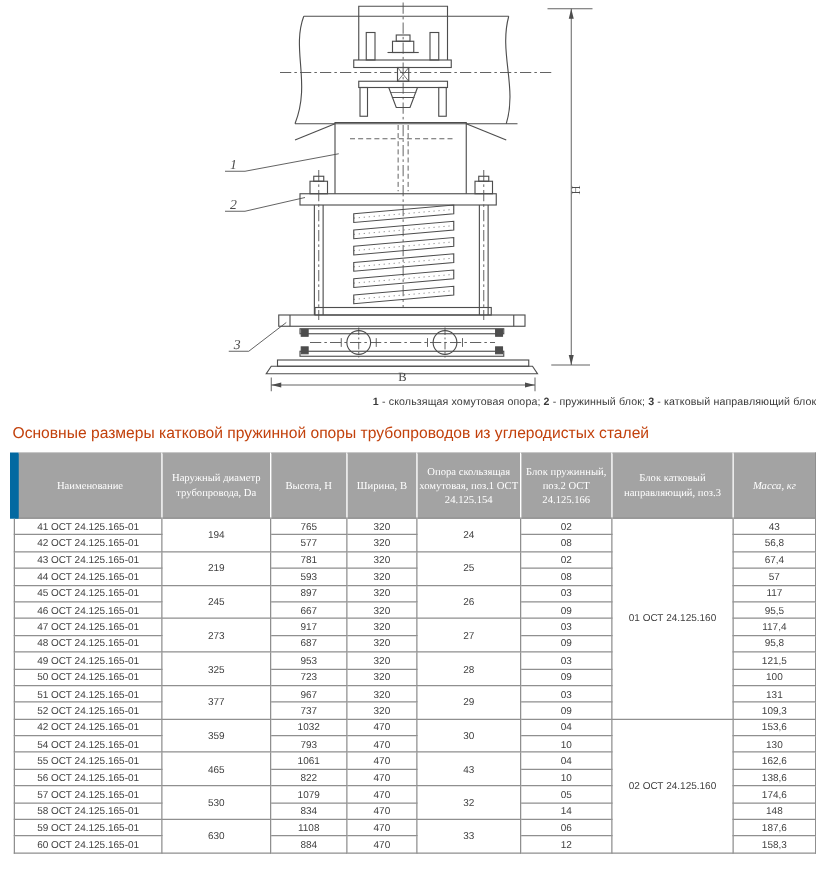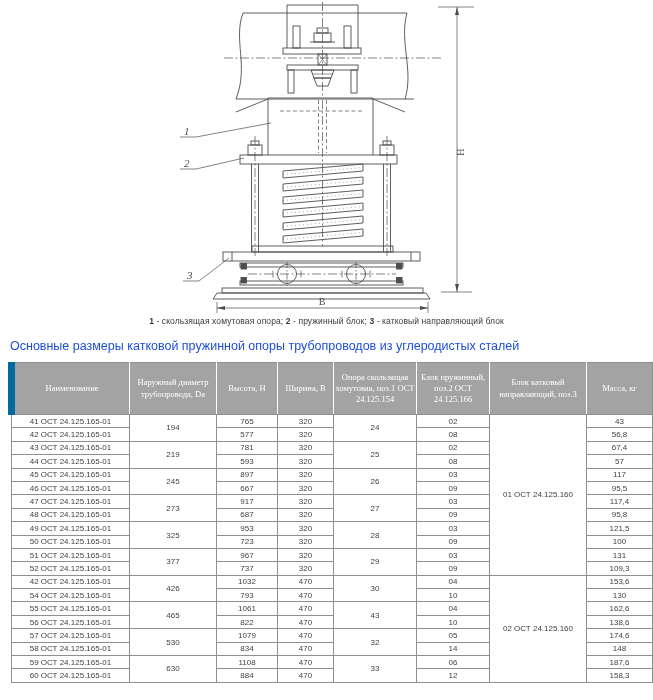--- a/index.html
+++ b/index.html
@@ -2,42 +2,42 @@
 <html><head>
 <meta charset="utf-8">
 <style>
   html,body{margin:0;padding:0;background:#ffffff;}
   #page{
     position:relative;width:653px;height:700px;background:#ffffff;
     font-family:"Liberation Sans",sans-serif;overflow:hidden;
   }
   #drawing{position:absolute;top:0;left:0;}
   .caption{
-    position:absolute;top:316px;left:0;width:653px;text-align:center;
+    position:absolute;top:316px;left:0;width:653px;text-align:right;
     font-size:8.5px;color:#3a3a3a;letter-spacing:.1px;
   }
   .caption b{font-weight:bold;}
   .heading{
     position:absolute;top:339px;left:10px;width:640px;
-    font-size:12.5px;color:#1d4ed8;
+    font-size:12.5px;color:#c2410c;
   }
   #dim-table{
     position:absolute;top:362px;left:8px;width:641px;
     border-collapse:collapse;table-layout:fixed;
   }
   #dim-table thead tr{height:52px;}
   #dim-table th{
     background:#a3a3a3;color:#ffffff;
     font-family:"Liberation Serif",serif;font-weight:normal;
     font-size:8.5px;line-height:1.3;
     border:1px solid #ffffff;border-top:1px solid #8f8f8f;border-bottom:1px solid #8f8f8f;
     padding:1px 1px;text-align:center;vertical-align:middle;
   }
   #dim-table th:first-child{border-left:7px solid #0369a1;}
-  #dim-table th:last-child{border-right:1px solid #8f8f8f;}
+  #dim-table th:last-child{border-right:1px solid #8f8f8f;font-style:italic;}
   #dim-table td{
     border:1px solid #8f8f8f;font-size:8px;color:#3f3f3f;
     text-align:center;vertical-align:middle;padding:0 2px;height:12.4px;
     white-space:nowrap;overflow:hidden;
   }
   svg text{font-family:"Liberation Serif",serif;fill:#4d4d4d;}
 </style>
 </head>
 <body>
 
@@ -274,21 +274,21 @@
         </tr>
         <tr>
           <td>52 ОСТ 24.125.165-01</td>
           <td>737</td>
           <td>320</td>
           <td>09</td>
           <td>109,3</td>
         </tr>
         <tr>
           <td>42 ОСТ 24.125.165-01</td>
-          <td rowspan="2">426</td>
+          <td rowspan="2">359</td>
           <td>1032</td>
           <td>470</td>
           <td rowspan="2">30</td>
           <td>04</td>
           <td rowspan="8">02 ОСТ 24.125.160</td>
           <td>153,6</td>
         </tr>
         <tr>
           <td>54 ОСТ 24.125.165-01</td>
           <td>793</td>

